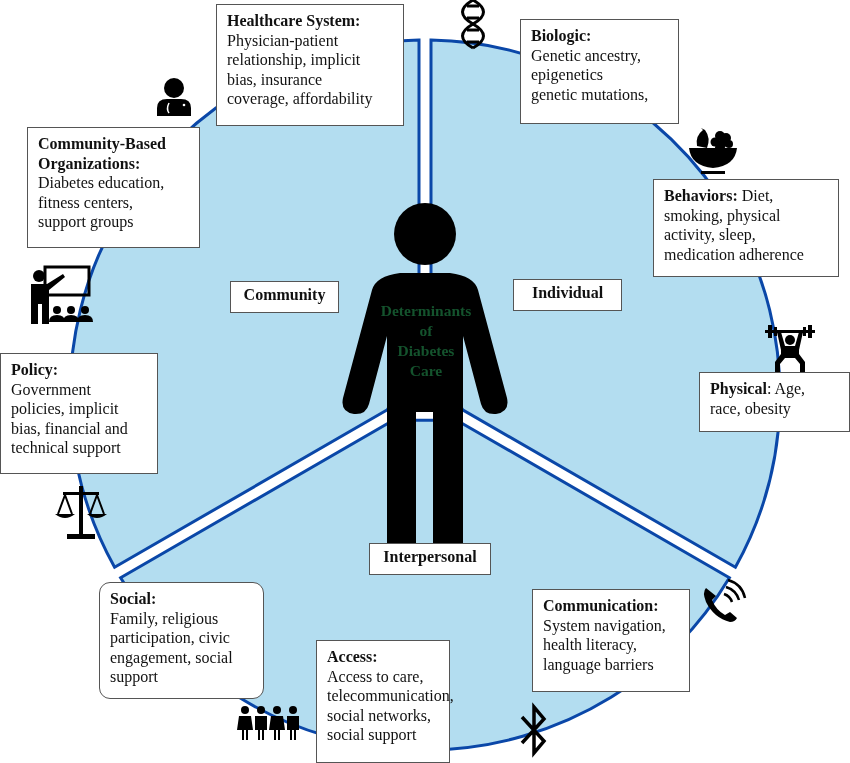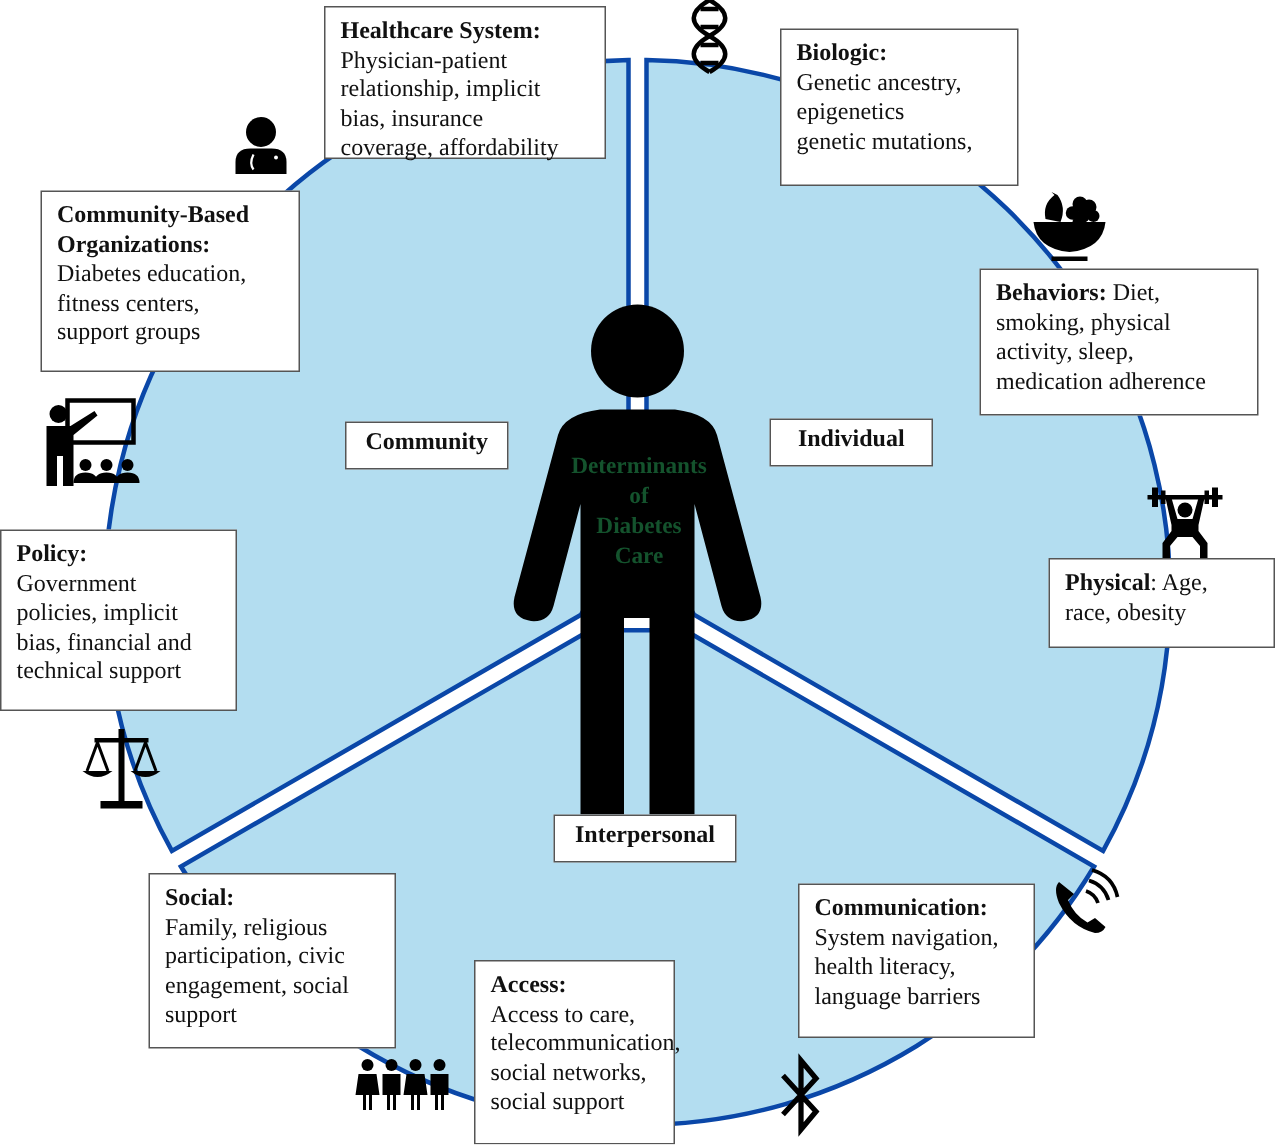--- a/index.html
+++ b/index.html
@@ -130,21 +130,21 @@
     <div>Determinants</div>
     <div>of</div>
     <div>Diabetes</div>
     <div>Care</div>
   </div>
 
   <div class="label-box" style="left:230px; top:281px; width:109px; height:32px;">Community</div>
   <div class="label-box" style="left:513px; top:279px; width:109px; height:32px;">Individual</div>
   <div class="label-box" style="left:369px; top:543px; width:122px; height:32px;">Interpersonal</div>
 
-  <div class="box" style="left:216px; top:4px; width:188px; height:102px;">
+  <div class="box" style="left:216px; top:4px; width:188px; height:122px;">
     <div class="head">Healthcare System:</div>
     <div>Physician-patient</div>
     <div>relationship, implicit</div>
     <div>bias, insurance</div>
     <div>coverage, affordability</div>
   </div>
 
   <div class="box" style="left:520px; top:19px; width:159px; height:105px;">
     <div class="head">Biologic:</div>
     <div>Genetic ancestry,</div>
@@ -173,21 +173,21 @@
     <div>policies, implicit</div>
     <div>bias, financial and</div>
     <div>technical support</div>
   </div>
 
   <div class="box" style="left:699px; top:372px; width:151px; height:60px;">
     <div><span class="head">Physical</span><span>: Age,</span></div>
     <div>race, obesity</div>
   </div>
 
-  <div class="box" style="left:99px; top:582px; width:165px; height:117px;">
+  <div class="box" style="left:99px; top:582px; width:165px; height:117px;border-radius:11px;">
     <div class="head">Social:</div>
     <div>Family, religious</div>
     <div>participation, civic</div>
     <div>engagement, social</div>
     <div>support</div>
   </div>
 
   <div class="box" style="left:316px; top:640px; width:134px; height:123px;">
     <div class="head">Access:</div>
     <div>Access to care,</div>

